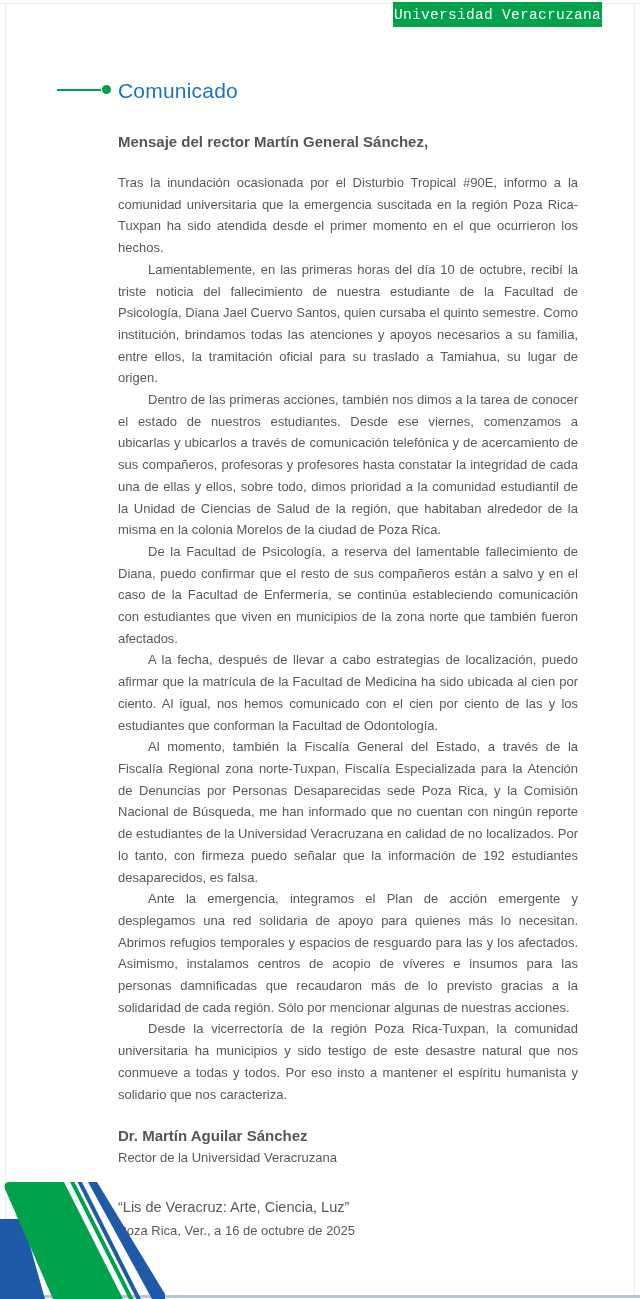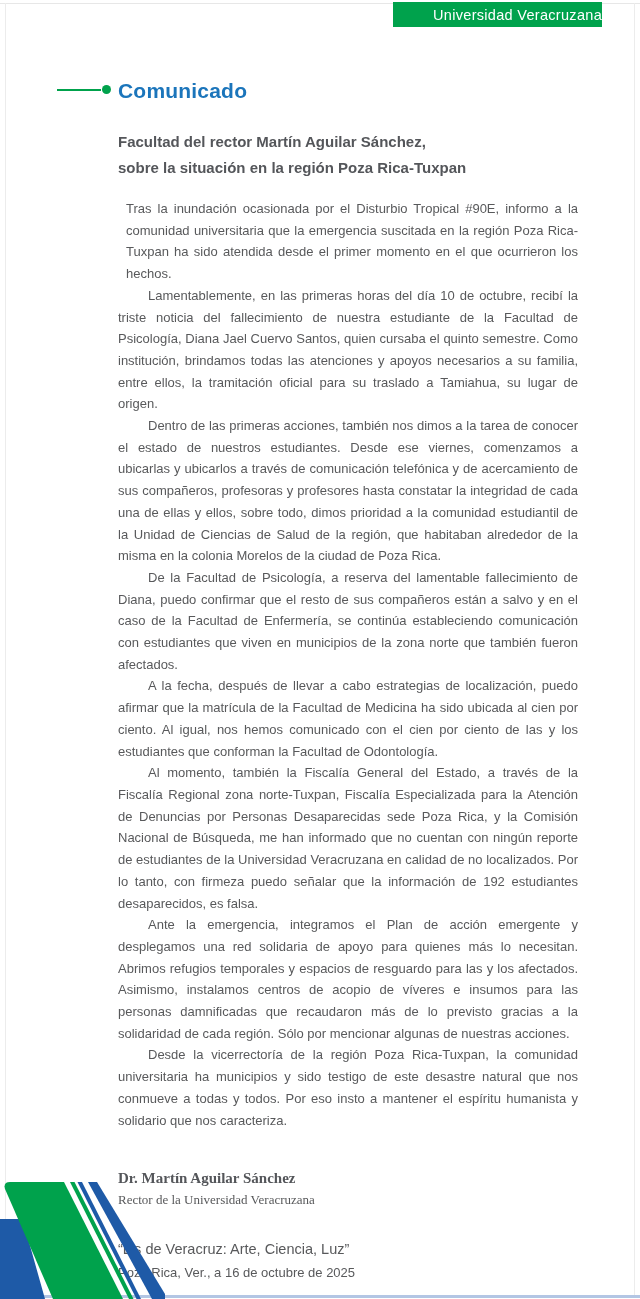--- a/index.html
+++ b/index.html
@@ -8,43 +8,43 @@
     font-family:"Liberation Sans", sans-serif;overflow:hidden;
   }
   
   .edge-top{position:absolute;left:0;top:3px;width:640px;height:1px;background:#e7e7e7;}
   .edge-left{position:absolute;left:5px;top:3px;width:1px;height:1293px;background:#ececec;}
   .edge-right{position:absolute;left:634px;top:3px;width:1px;height:1293px;background:#ececec;}
 
   
   .banner{
     position:absolute;top:2px;left:393px;width:209px;height:25px;
-    background:#00A24C;color:#ffffff;display:flex;align-items:center;justify-content:flex-end;
-    font-size:14.5px;letter-spacing:.3px;
+    background:#00A24C;color:#ffffff;display:flex;align-items:center;justify-content:center;
+    font-size:14.5px;letter-spacing:.3px;font-family:Liberation Mono, monospace;
   }
 
   .content{position:relative;padding:0 62px 0 118px;}
 
   
   .title-row{position:relative;padding-top:78px;height:28px;}
   .title-line{position:absolute;left:-61px;top:89px;width:44px;height:2px;background:#00A24C;}
   .title-dot{position:absolute;left:-16px;top:85px;width:9px;height:9px;border-radius:50%;background:#00A24C;}
   .title-text{
-    font-size:21px;font-weight:bold;color:#1B75BB;letter-spacing:.2px;line-height:26px;
+    font-size:21px;font-weight:normal;color:#1B75BB;letter-spacing:.2px;line-height:26px;
   }
 
   .heading{
     margin-top:23px;font-size:15px;font-weight:bold;color:#54565A;line-height:26px;
   }
 
   .body-text{margin-top:17px;color:#58595B;font-size:13px;line-height:21.7px;text-align:justify;}
   .body-text p{margin:0;text-indent:30px;}
-  .body-text p.first{text-indent:0;margin-left:8px;}
+  .body-text p.first{text-indent:0;}
 
-  .signature{margin-top:36px;font-family:Liberation Serif, serif;}
+  .signature{margin-top:20px;}
   .sig-name{font-size:15px;font-weight:bold;color:#54565A;line-height:22px;}
   .sig-title{font-size:13px;color:#58595B;line-height:22px;}
 
   .footer-block{margin-top:26px;}
   .motto{font-size:14.5px;color:#58595B;line-height:24px;}
   .dateline{font-size:13px;color:#58595B;line-height:24px;}
 
   
   .bottom-rule{position:absolute;left:0;bottom:1px;width:640px;height:3px;background:#B3C6E4;}
   .wing{position:absolute;left:0;bottom:0;width:165px;height:117px;}
@@ -62,22 +62,21 @@
 
 <div class="content">
 
   <div class="title-row">
     <span class="title-line"></span>
     <span class="title-dot"></span>
     <div class="title-text">Comunicado</div>
   </div>
 
   <div class="heading">
-    <div>Facultad del rector Martín Aguilar Sánchez,</div>
-    <div>sobre la situación en la región Poza Rica-Tuxpan</div>
+    <div>Mensaje del rector Martín General Sánchez,</div>
   </div>
 
   <div class="body-text">
     <p class="first">Tras la inundación ocasionada por el Disturbio Tropical #90E, informo a la comunidad universitaria que la emergencia suscitada en la región Poza Rica-Tuxpan ha sido atendida desde el primer momento en el que ocurrieron los hechos.</p>
     <p>Lamentablemente, en las primeras horas del día 10 de octubre, recibí la triste noticia del fallecimiento de nuestra estudiante de la Facultad de Psicología, Diana Jael Cuervo Santos, quien cursaba el quinto semestre. Como institución, brindamos todas las atenciones y apoyos necesarios a su familia, entre ellos, la tramitación oficial para su traslado a Tamiahua, su lugar de origen.</p>
     <p>Dentro de las primeras acciones, también nos dimos a la tarea de conocer el estado de nuestros estudiantes. Desde ese viernes, comenzamos a ubicarlas y ubicarlos a través de comunicación telefónica y de acercamiento de sus compañeros, profesoras y profesores hasta constatar la integridad de cada una de ellas y ellos, sobre todo, dimos prioridad a la comunidad estudiantil de la Unidad de Ciencias de Salud de la región, que habitaban alrededor de la misma en la colonia Morelos de la ciudad de Poza Rica.</p>
     <p>De la Facultad de Psicología, a reserva del lamentable fallecimiento de Diana, puedo confirmar que el resto de sus compañeros están a salvo y en el caso de la Facultad de Enfermería, se continúa estableciendo comunicación con estudiantes que viven en municipios de la zona norte que también fueron afectados.</p>
     <p>A la fecha, después de llevar a cabo estrategias de localización, puedo afirmar que la matrícula de la Facultad de Medicina ha sido ubicada al cien por ciento. Al igual, nos hemos comunicado con el cien por ciento de las y los estudiantes que conforman la Facultad de Odontología.</p>
     <p>Al momento, también la Fiscalía General del Estado, a través de la Fiscalía Regional zona norte-Tuxpan, Fiscalía Especializada para la Atención de Denuncias por Personas Desaparecidas sede Poza Rica, y la Comisión Nacional de Búsqueda, me han informado que no cuentan con ningún reporte de estudiantes de la Universidad Veracruzana en calidad de no localizados. Por lo tanto, con firmeza puedo señalar que la información de 192 estudiantes desaparecidos, es falsa.</p>
     <p>Ante la emergencia, integramos el Plan de acción emergente y desplegamos una red solidaria de apoyo para quienes más lo necesitan. Abrimos refugios temporales y espacios de resguardo para las y los afectados. Asimismo, instalamos centros de acopio de víveres e insumos para las personas damnificadas que recaudaron más de lo previsto gracias a la solidaridad de cada región. Sólo por mencionar algunas de nuestras acciones.</p>

